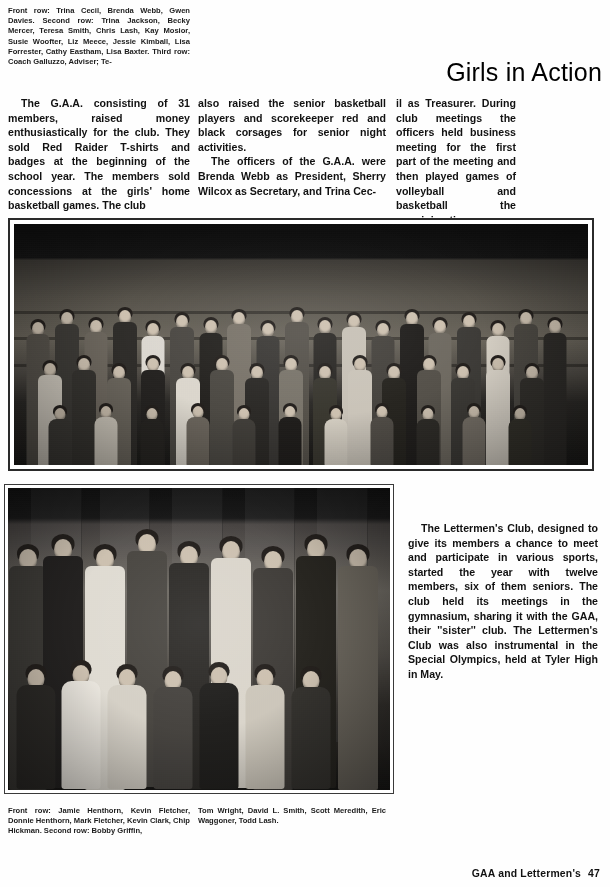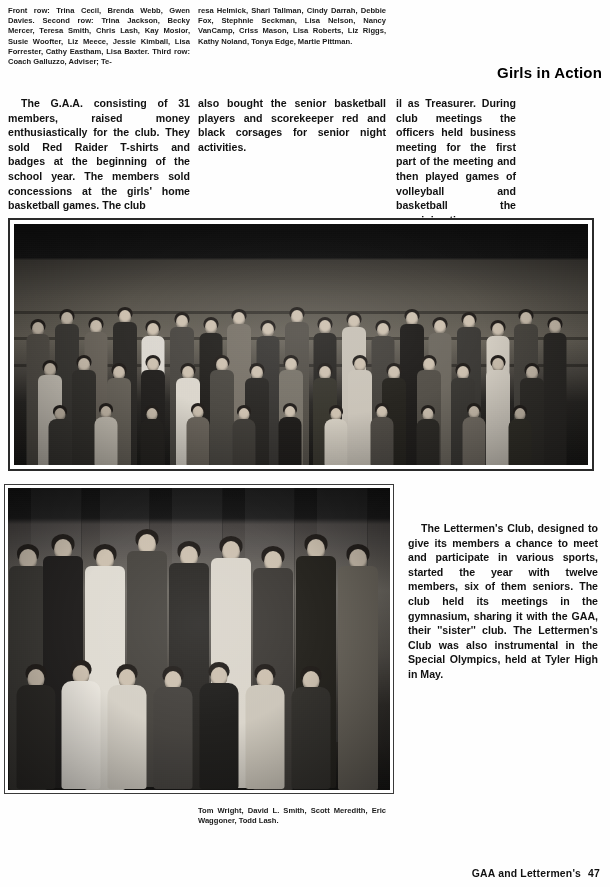--- a/index.html
+++ b/index.html
@@ -52,22 +52,22 @@
 
   #gaa-col1 { left: 8px;  top: 96px; width: 182px; }
   #gaa-col2 { left: 198px; top: 96px; width: 188px; }
   #gaa-col3 { left: 396px; top: 96px; width: 120px; }
 
   #letter-col { left: 408px; top: 521px; width: 190px; }
 
   
   .headline {
     position: absolute;
-    font-size: 15px;
-    font-weight: bold;
+    font-size: 25px;
+    font-weight: normal;
     color: #000;
     letter-spacing: 0.2px;
     line-height: 21px;
   }
   #gaa-headline { left: 432px; top: 62px; width: 170px; text-align: right; }
   #letter-headline { left: 408px; top: 480px; width: 190px; text-align: right; }
 
   
   .photo-frame {
     position: absolute;
@@ -177,29 +177,29 @@
     letter-spacing: 0.2px;
   }
   #footer .pagenum { margin-left: 7px; }
 </style>
 </head>
 <body>
 
 <div class="page">
 
   <div class="caption top-left">Front row: Trina Cecil, Brenda Webb, Gwen Davies. Second row: Trina Jackson, Becky Mercer, Teresa Smith, Chris Lash, Kay Mosior, Susie Woofter, Liz Meece, Jessie Kimball, Lisa Forrester, Cathy Eastham, Lisa Baxter. Third row: Coach Galluzzo, Adviser; Te-</div>
-  <div class="caption top-mid">resa Helmick, Shari Tallman, Cindy Darrah, Debbie Fox, Stephnie Seckman, Lisa Nelson, Nancy VanCamp, Criss Mason, Lisa Roberts, Liz Riggs, Kathy Noland, Tonya Edge, Martie Pittman.</div>
 
   <div class="headline" id="gaa-headline">Girls in Action</div>
 
   <div class="bodycol" id="gaa-col1">
     <p class="indent">The G.A.A. consisting of 31 members, raised money enthusiastically for the club. They sold Red Raider T-shirts and badges at the beginning of the school year. The members sold concessions at the girls' home basketball games. The club</p>
   </div>
   <div class="bodycol" id="gaa-col2">
-    <p>also bought the senior basketball players and scorekeeper red and black corsages for senior night activities.</p>
+    <p>also raised the senior basketball players and scorekeeper red and black corsages for senior night activities.</p>
+    <p class="indent">The officers of the G.A.A. were Brenda Webb as President, Sherry Wilcox as Secretary, and Trina Cec-</p>
   </div>
   <div class="bodycol" id="gaa-col3">
     <p>il as Treasurer. During club meetings the officers held business meeting for the first part of the meeting and then played games of volleyball and basketball the remaining time.</p>
   </div>
 
   <div class="photo-frame" id="photo-gaa">
     <div class="photo-inner">
       <div class="gym-bg"></div>
       <div class="bleacher" style="top:36%"></div>
       <div class="bleacher" style="top:47%"></div>
@@ -535,19 +535,20 @@
           <div class="hair" style="width:21px;height:17px;top:2px;"></div>
           <div class="head" style="width:17px;height:20px;top:7px;"></div>
           <div class="body" style="width:39px;height:102px;top:23px;background:#34322e;border-radius:10px 10px 3px 3px;"></div>
         </div>
 
       <div class="vignette"></div>
       <div class="grain"></div>
     </div>
   </div>
 
+  <div class="caption bot-left">Front row: Jamie Henthorn, Kevin Fletcher, Donnie Henthorn, Mark Fletcher, Kevin Clark, Chip Hickman. Second row: Bobby Griffin,</div>
   <div class="caption bot-mid">Tom Wright, David L. Smith, Scott Meredith, Eric Waggoner, Todd Lash.</div>
 
   <div id="footer">
     <span>GAA and Lettermen's</span><span class="pagenum">47</span>
   </div>
 
 </div>
 
 </body></html>

